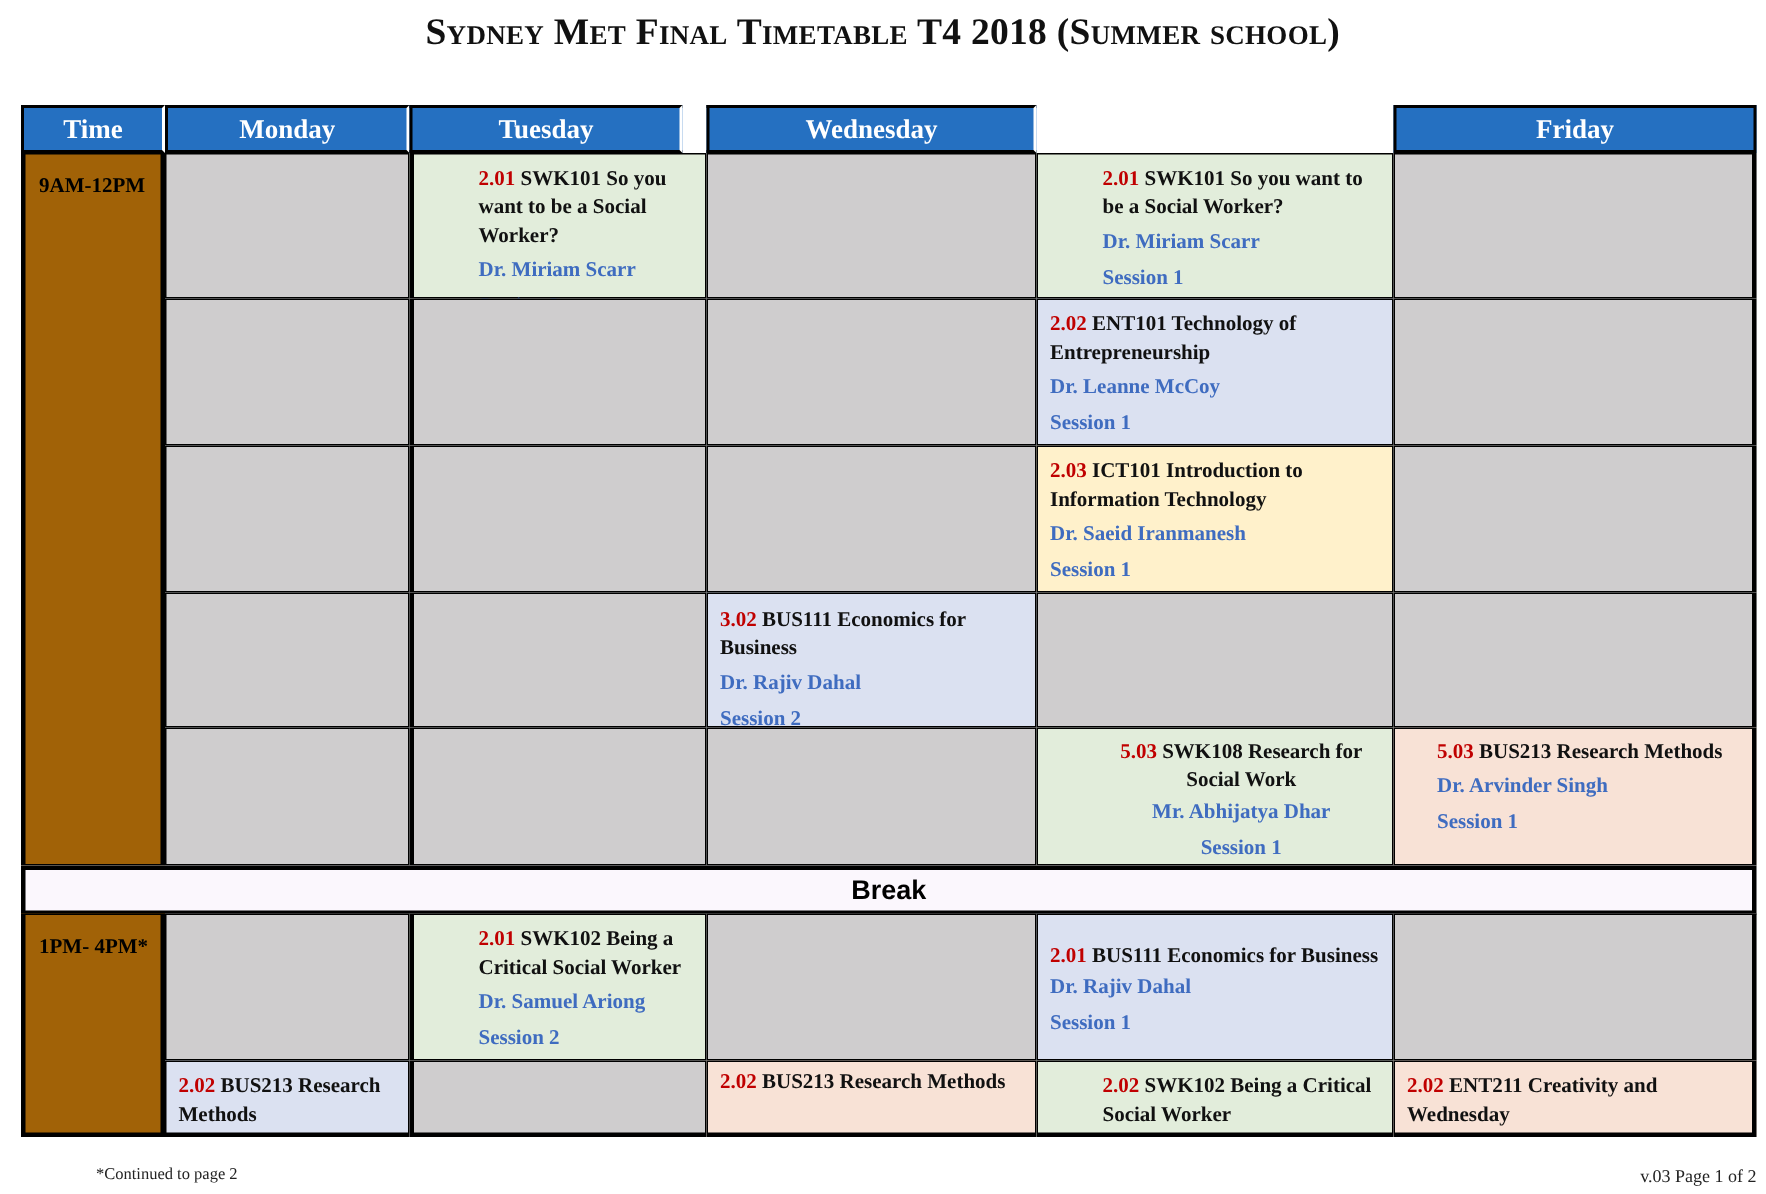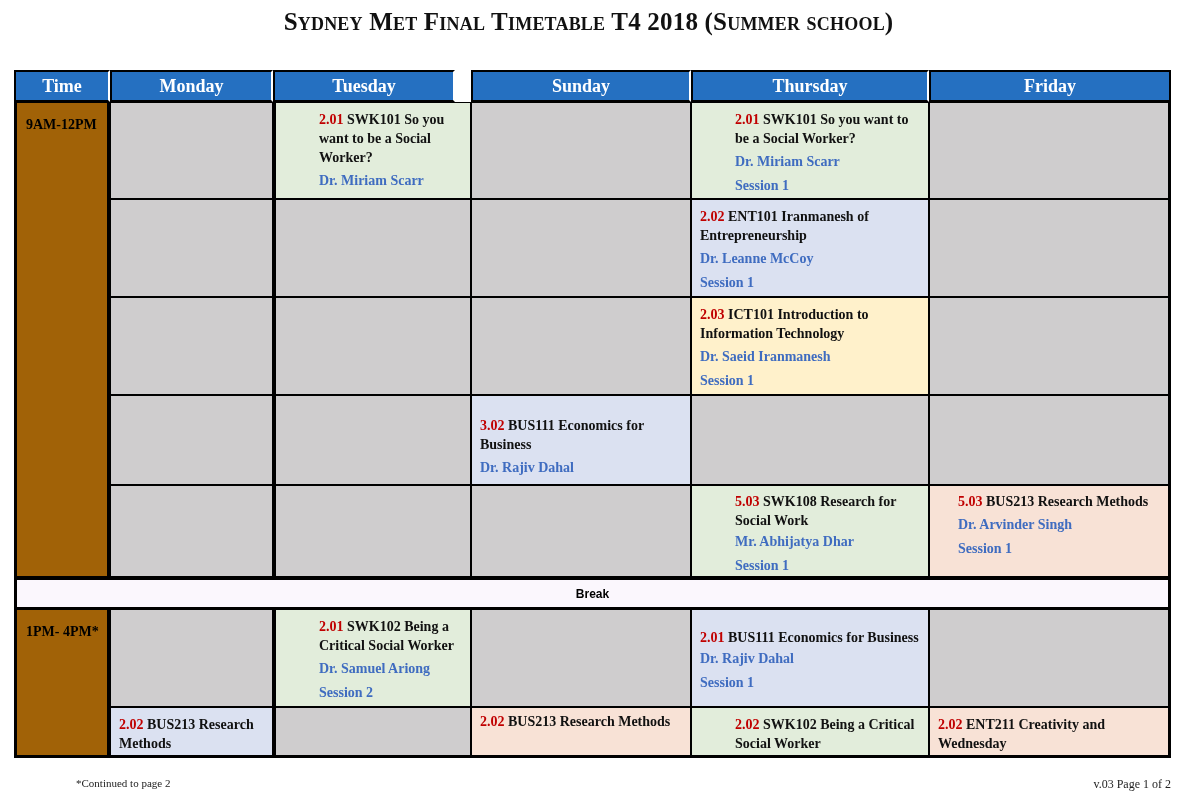--- a/index.html
+++ b/index.html
@@ -13,36 +13,35 @@
   .thick-l { border-left:3px solid #000; }
   .thick-r { border-right:3px solid #000; }
   .green { background:#e2eddb;padding-left:35px; }
   .blue { background:#dbe1f1; }
   .yellow { background:#fff1cb; }
   .peach { background:#f8e2d6; }
   .entry { padding:7px 8px 0 8px; font-size:14px; line-height:19px; font-weight:bold; color:#111; }
   .room { color:#c00000; }
   .lect { color:#3f6cc0; margin-top:2px; line-height:24px; }
   .sess { color:#3f6cc0; line-height:24px; }
-  .brk { background:#fbf7fd; font-family:"Liberation Sans", sans-serif; font-weight:bold; font-size:12px; display:flex; align-items:center; justify-content:center; border:3px solid #000; }
-  .foot-l { position:absolute; left:76px; top:777px; font-size:11px; color:#222; }
+  .brk { background:#fbf7fd; font-family:"Liberation Sans", sans-serif; font-weight:bold; font-size:18px; display:flex; align-items:center; justify-content:center; border:3px solid #000; }
+  .foot-l { position:absolute; left:64px; top:777px; font-size:11px; color:#222; }
   .foot-r { position:absolute; right:6px; top:777px; font-size:12px; color:#222;margin-left:47px; }
 </style>
 </head>
 <body>
 
 <div class="title">Sydney Met Final Timetable T4 2018 (Summer school)</div>
 
 <div class="grid">
 
   <div class="cell hdr" style="left:0;top:0;width:96px;height:32px;">Time</div>
   <div class="cell hdr" style="left:96px;top:0;width:163px;height:32px;">Monday</div>
   <div class="cell hdr" style="left:259px;top:0;width:182px;height:32px;">Tuesday</div>
-  <div class="cell hdr" style="left:457px;top:0;width:220px;height:32px;">Sunday</div>
-  <div class="cell hdr" style="left:677px;top:0;width:238px;height:32px;">Thursday</div>
+  <div class="cell hdr" style="left:457px;top:0;width:220px;height:32px;">Wednesday</div>
   <div class="cell hdr last" style="left:915px;top:0;width:242px;height:32px;">Friday</div>
 
   <div class="cell time" style="left:0;top:32px;width:96px;height:475px;">9AM-12PM</div>
 
   <div class="cell" style="left:96px;top:32px;width:163px;height:97px;"></div>
   <div class="cell green thick-l" style="left:259px;top:32px;width:198px;height:97px;">
     <div class="entry">
       <span class="room">2.01</span>
       <span>SWK101 So you want to be a Social Worker?</span>
       <div class="lect">Dr. Miriam Scarr</div>
@@ -59,21 +58,21 @@
     </div>
   </div>
   <div class="cell thick-r" style="left:915px;top:32px;width:242px;height:97px;"></div>
 
   <div class="cell" style="left:96px;top:129px;width:163px;height:98px;"></div>
   <div class="cell thick-l" style="left:259px;top:129px;width:198px;height:98px;"></div>
   <div class="cell" style="left:457px;top:129px;width:220px;height:98px;"></div>
   <div class="cell blue" style="left:677px;top:129px;width:238px;height:98px;">
     <div class="entry">
       <span class="room">2.02</span>
-      <span>ENT101 Iranmanesh of Entrepreneurship</span>
+      <span>ENT101 Technology of Entrepreneurship</span>
       <div class="lect">Dr. Leanne McCoy</div>
       <div class="sess">Session 1</div>
     </div>
   </div>
   <div class="cell thick-r" style="left:915px;top:129px;width:242px;height:98px;"></div>
 
   <div class="cell" style="left:96px;top:227px;width:163px;height:98px;"></div>
   <div class="cell thick-l" style="left:259px;top:227px;width:198px;height:98px;"></div>
   <div class="cell" style="left:457px;top:227px;width:220px;height:98px;"></div>
   <div class="cell yellow" style="left:677px;top:227px;width:238px;height:98px;">
@@ -82,35 +81,35 @@
       <span>ICT101 Introduction to Information Technology</span>
       <div class="lect">Dr. Saeid Iranmanesh</div>
       <div class="sess">Session 1</div>
     </div>
   </div>
   <div class="cell thick-r" style="left:915px;top:227px;width:242px;height:98px;"></div>
 
   <div class="cell" style="left:96px;top:325px;width:163px;height:90px;"></div>
   <div class="cell thick-l" style="left:259px;top:325px;width:198px;height:90px;"></div>
   <div class="cell blue" style="left:457px;top:325px;width:220px;height:90px;">
-    <div class="entry" style="padding-top:20px;">
+    <div class="entry" style="padding-top:8px;">
       <span class="room">3.02</span>
       <span>BUS111 Economics for Business</span>
       <div class="lect">Dr. Rajiv Dahal</div>
       <div class="sess">Session 2</div>
     </div>
   </div>
   <div class="cell" style="left:677px;top:325px;width:238px;height:90px;"></div>
   <div class="cell thick-r" style="left:915px;top:325px;width:242px;height:90px;"></div>
 
   <div class="cell" style="left:96px;top:415px;width:163px;height:92px;"></div>
   <div class="cell thick-l" style="left:259px;top:415px;width:198px;height:92px;"></div>
   <div class="cell" style="left:457px;top:415px;width:220px;height:92px;"></div>
   <div class="cell green" style="left:677px;top:415px;width:238px;height:92px;">
-    <div class="entry" style="padding-top:6px;">
+    <div class="entry" style="padding-top:6px;text-align:center;">
       <span class="room">5.03</span>
       <span>SWK108 Research for Social Work</span>
       <div class="lect" style="margin-top:0;">Mr. Abhijatya Dhar</div>
       <div class="sess">Session 1</div>
     </div>
   </div>
   <div class="cell peach thick-r" style="left:915px;top:415px;width:242px;height:92px;">
     <div class="entry" style="padding-top:6px;padding-left:28px;">
       <span class="room">5.03</span>
       <span>BUS213 Research Methods</span>

